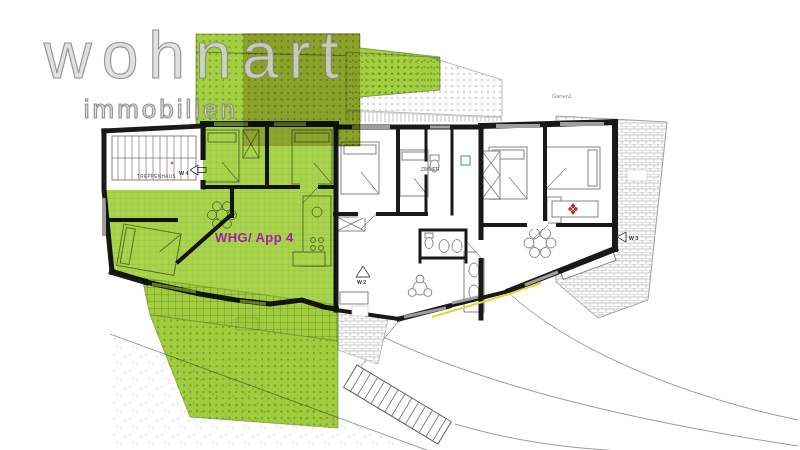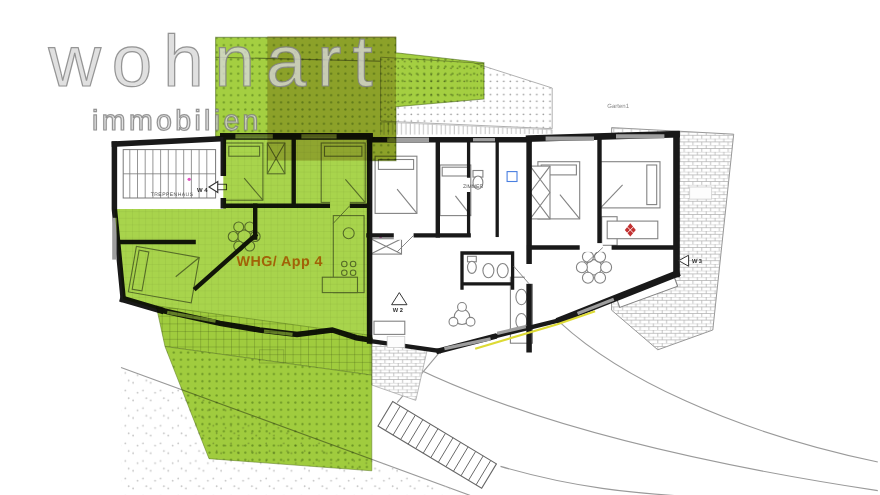--- a/index.html
+++ b/index.html
@@ -10,21 +10,21 @@
   .logo{position:absolute;pointer-events:none;}
   .logo-text{
      color:rgba(250,250,250,0.55);
      -webkit-text-stroke:1.1px rgba(128,128,128,0.8);
      text-shadow:0 0 1px rgba(140,140,140,0.55);
   }
   #logo-brand{left:32px;top:22px;font-size:66px;font-weight:300;letter-spacing:10px;line-height:1;margin-left:12px;}
   #logo-taglines{left:0;top:94px;width:238px;text-align:right;font-weight:300;}
   #logo-taglines div{font-size:26px;letter-spacing:3px;line-height:30px;}
   #apt-label{position:absolute;left:215px;top:230px;font-size:13px;font-weight:bold;
-             color:#a16207;letter-spacing:0.4px;}
+             color:#a21caf;letter-spacing:0.4px;}
   svg text{font-family:"Liberation Sans",sans-serif;}
   .tiny{fill:#555;}
 </style>
 </head>
 <body>
 
 <div id="stage">
 
   <svg id="plan" width="800" height="450" viewBox="0 0 800 450">
     <defs>

